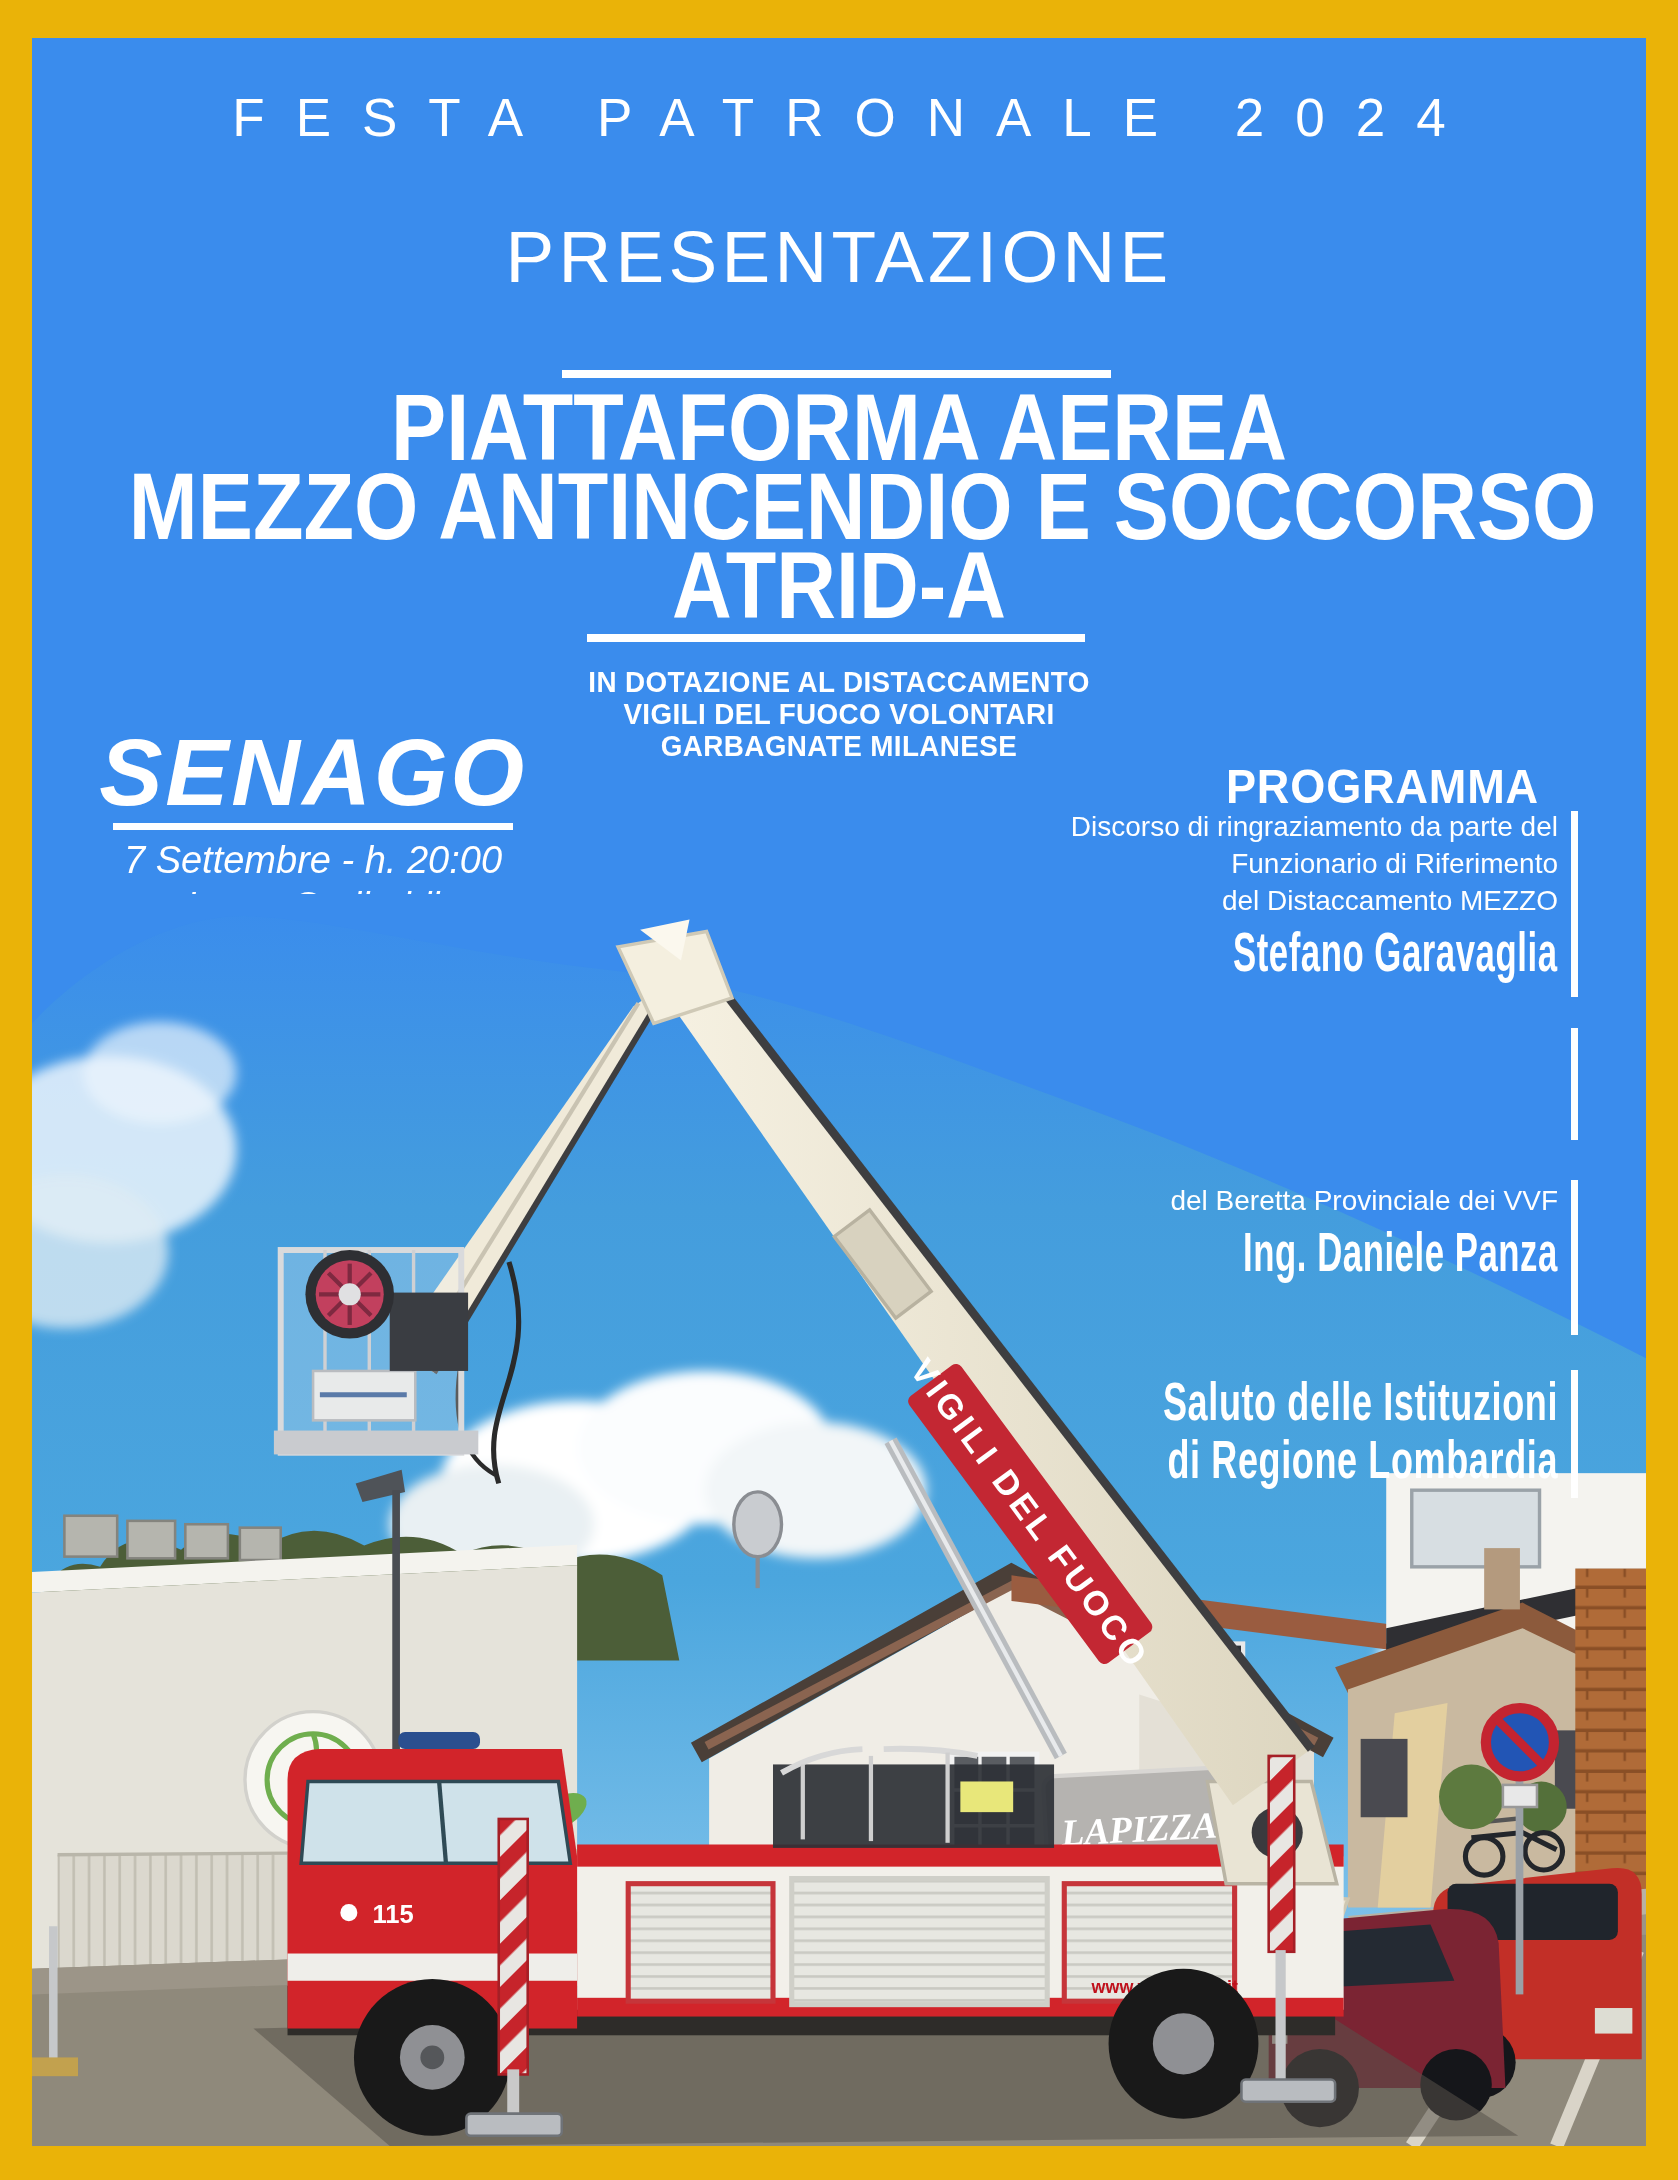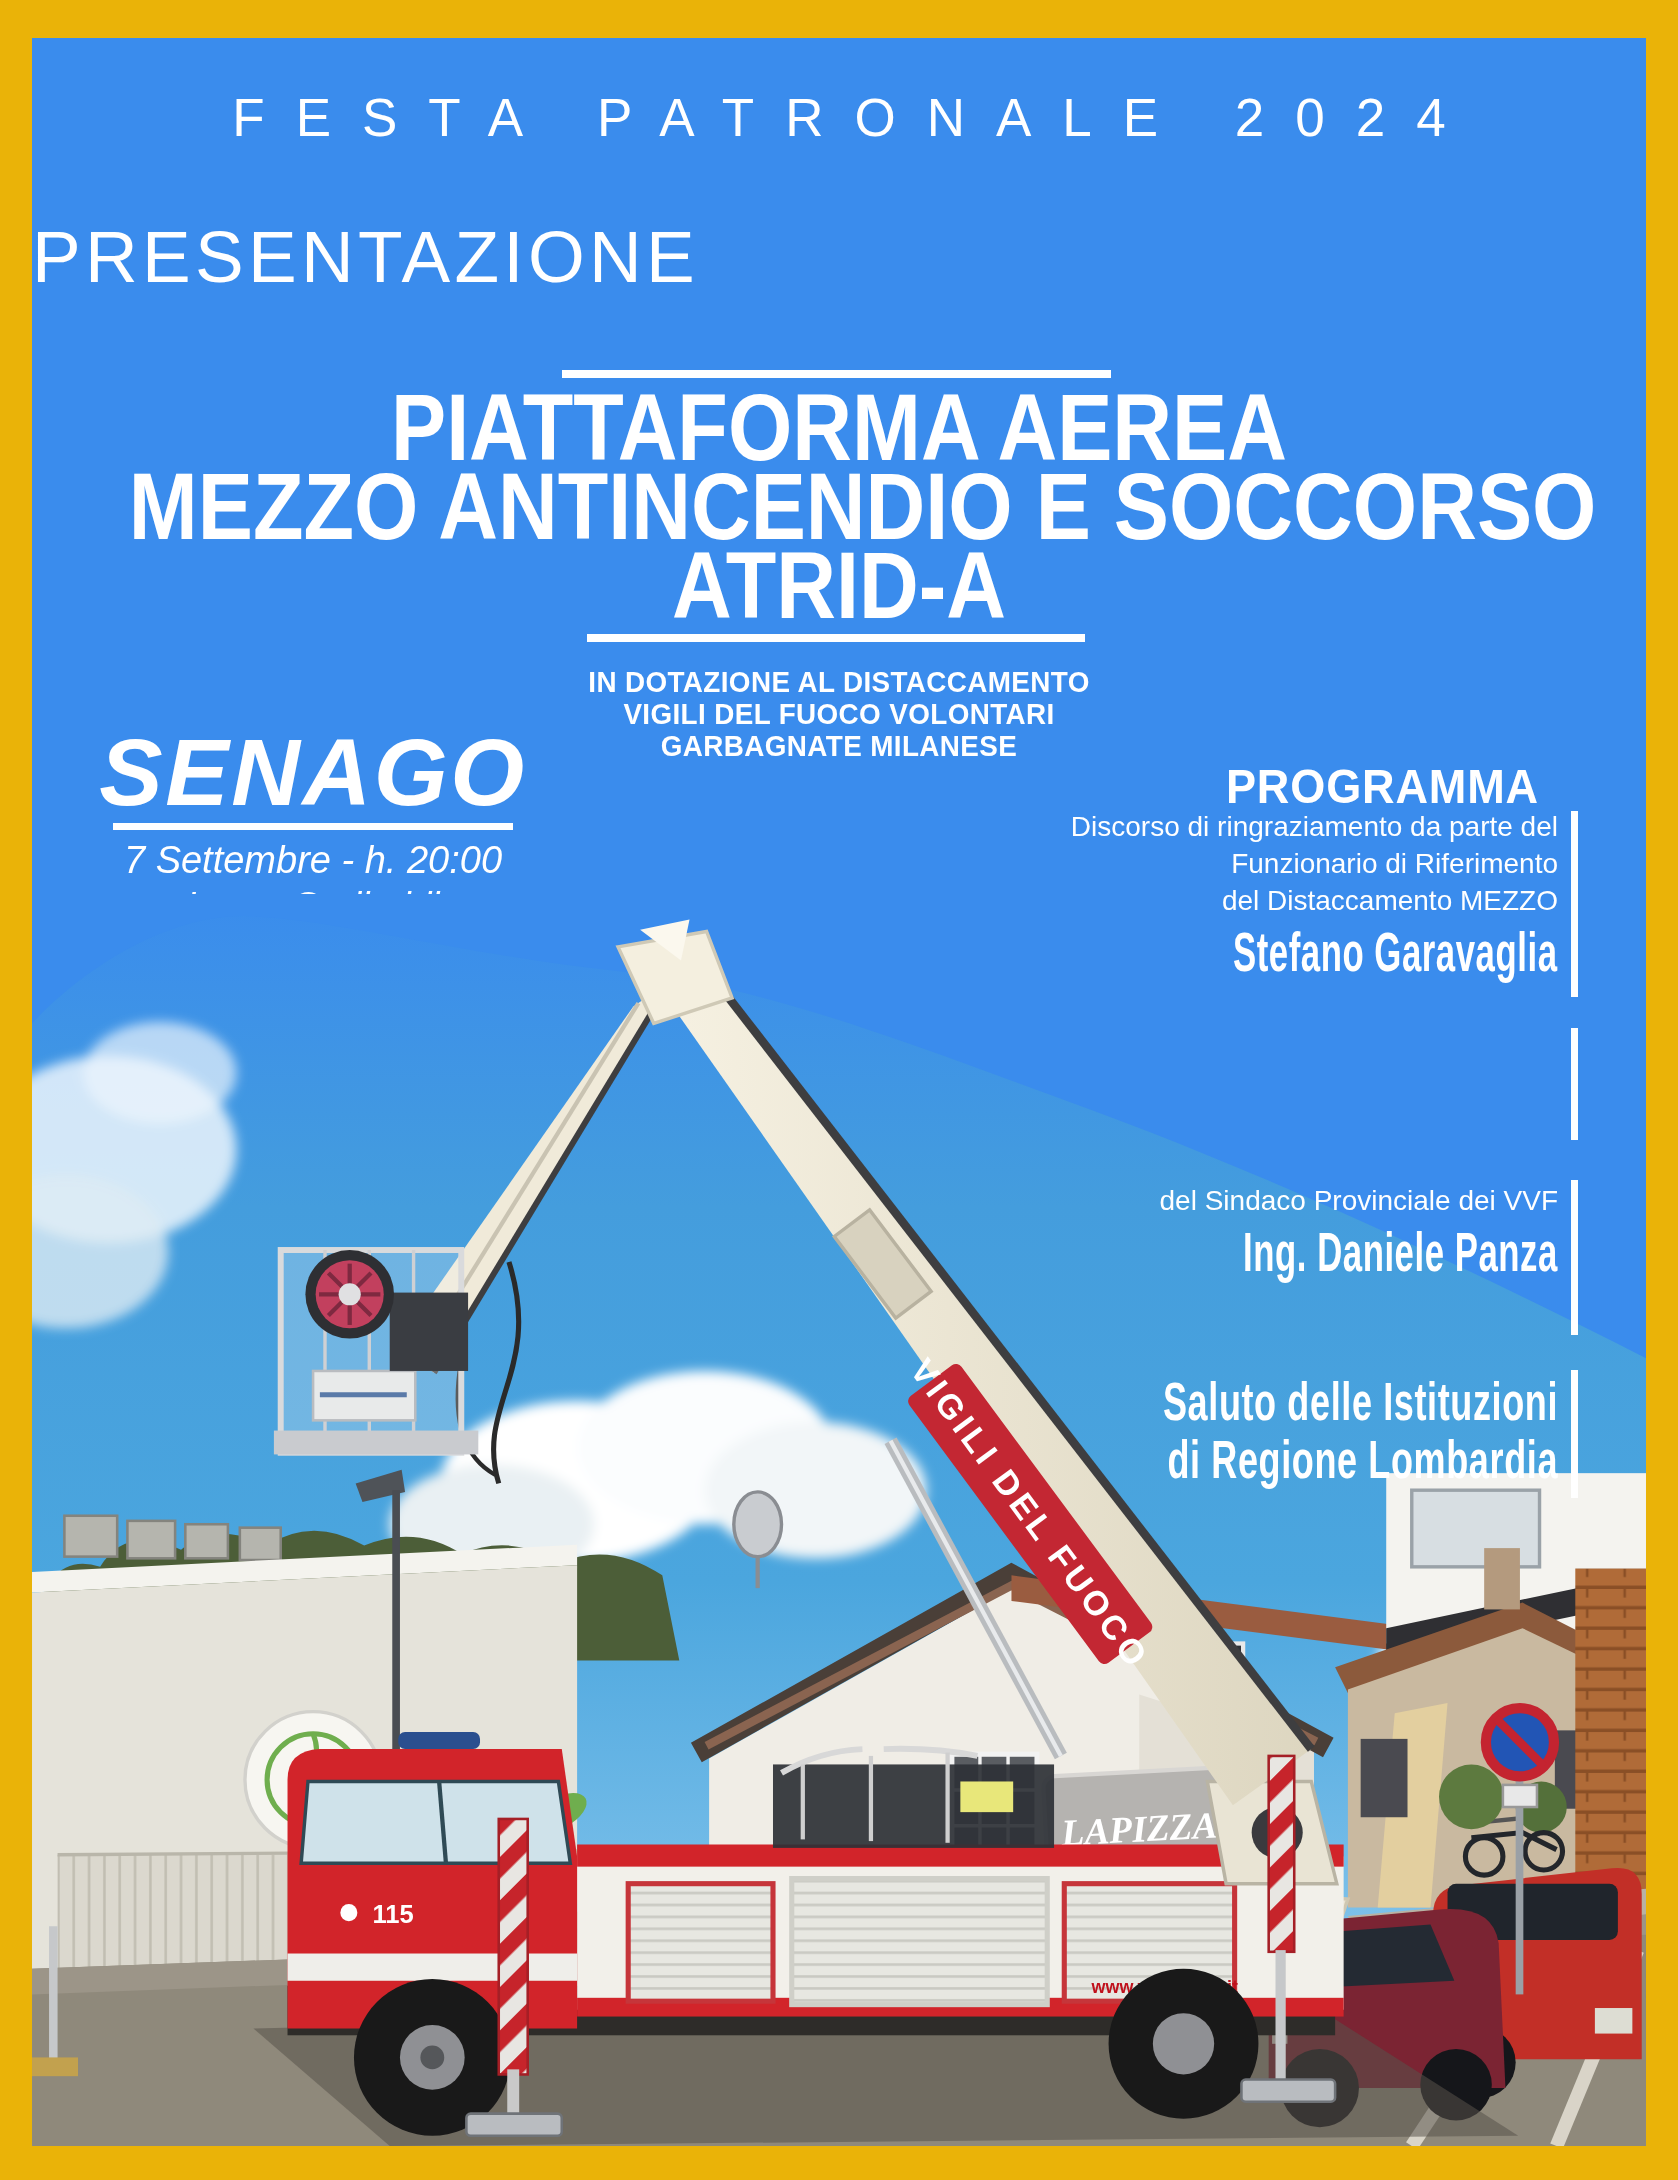--- a/index.html
+++ b/index.html
@@ -3,21 +3,21 @@
 <meta charset="utf-8">
 <style>
   html,body{margin:0;padding:0;background:#e9e9e9;}
   .page{position:relative;width:1678px;height:2181px;background:#eab308;overflow:hidden;
         font-family:"Liberation Sans",sans-serif;color:#ffffff;}
   .content{position:absolute;left:32px;top:38px;width:1614px;height:2108px;background:#3a8ced;overflow:hidden;}
   .txt{position:absolute;color:#fff;}
 
   .festa{top:49px;left:0;width:100%;text-align:center;font-size:53px;font-weight:400;
          letter-spacing:31px;text-indent:31px;white-space:nowrap;}
-  .presentazione{top:177px;left:0;width:100%;text-align:left;font-size:73px;font-weight:400;letter-spacing:4.3px;}
+  .presentazione{top:177px;left:0;width:100%;text-align:center;font-size:73px;font-weight:400;letter-spacing:4.3px;}
   .rule{position:absolute;background:#fff;height:7.7px;}
   .rule1{left:530px;top:332px;width:549px;}
   .rule2{left:555px;top:596px;width:498px;}
   .main-title{top:351px;left:0;width:100%;text-align:center;font-weight:700;font-size:94px;line-height:.84;
               transform:scaleX(.88);transform-origin:50% 0;white-space:nowrap;}
   .subtitle{top:629px;left:0;width:100%;text-align:center;font-size:29px;font-weight:700;line-height:1.1;
             transform:scaleX(.96);transform-origin:50% 0;letter-spacing:0.4px;}
 
   .senago-block{left:0;top:687px;width:562px;text-align:center;font-style:italic;}
   .senago{font-size:95px;font-weight:700;letter-spacing:2.6px;line-height:1;}
@@ -347,21 +347,21 @@
         <div>del Distaccamento MEZZO</div>
       </div>
       <div class="prog-name">Stefano Garavaglia</div>
     </div>
     <div class="prog-bar" style="top:773px;height:186px"></div>
 
     <div class="prog-bar" style="top:990px;height:112px"></div>
 
     <div class="prog-item" style="top:1145px">
       <div class="prog-lines">
-        <div>del Sindaco Provinciale dei VVF</div>
+        <div>del Beretta Provinciale dei VVF</div>
       </div>
       <div class="prog-name">Ing. Daniele Panza</div>
     </div>
     <div class="prog-bar" style="top:1142px;height:155px"></div>
 
     <div class="prog-item" style="top:1335px">
       <div class="prog-em">
         <div>Saluto delle Istituzioni</div>
         <div>di Regione Lombardia</div>
       </div>

